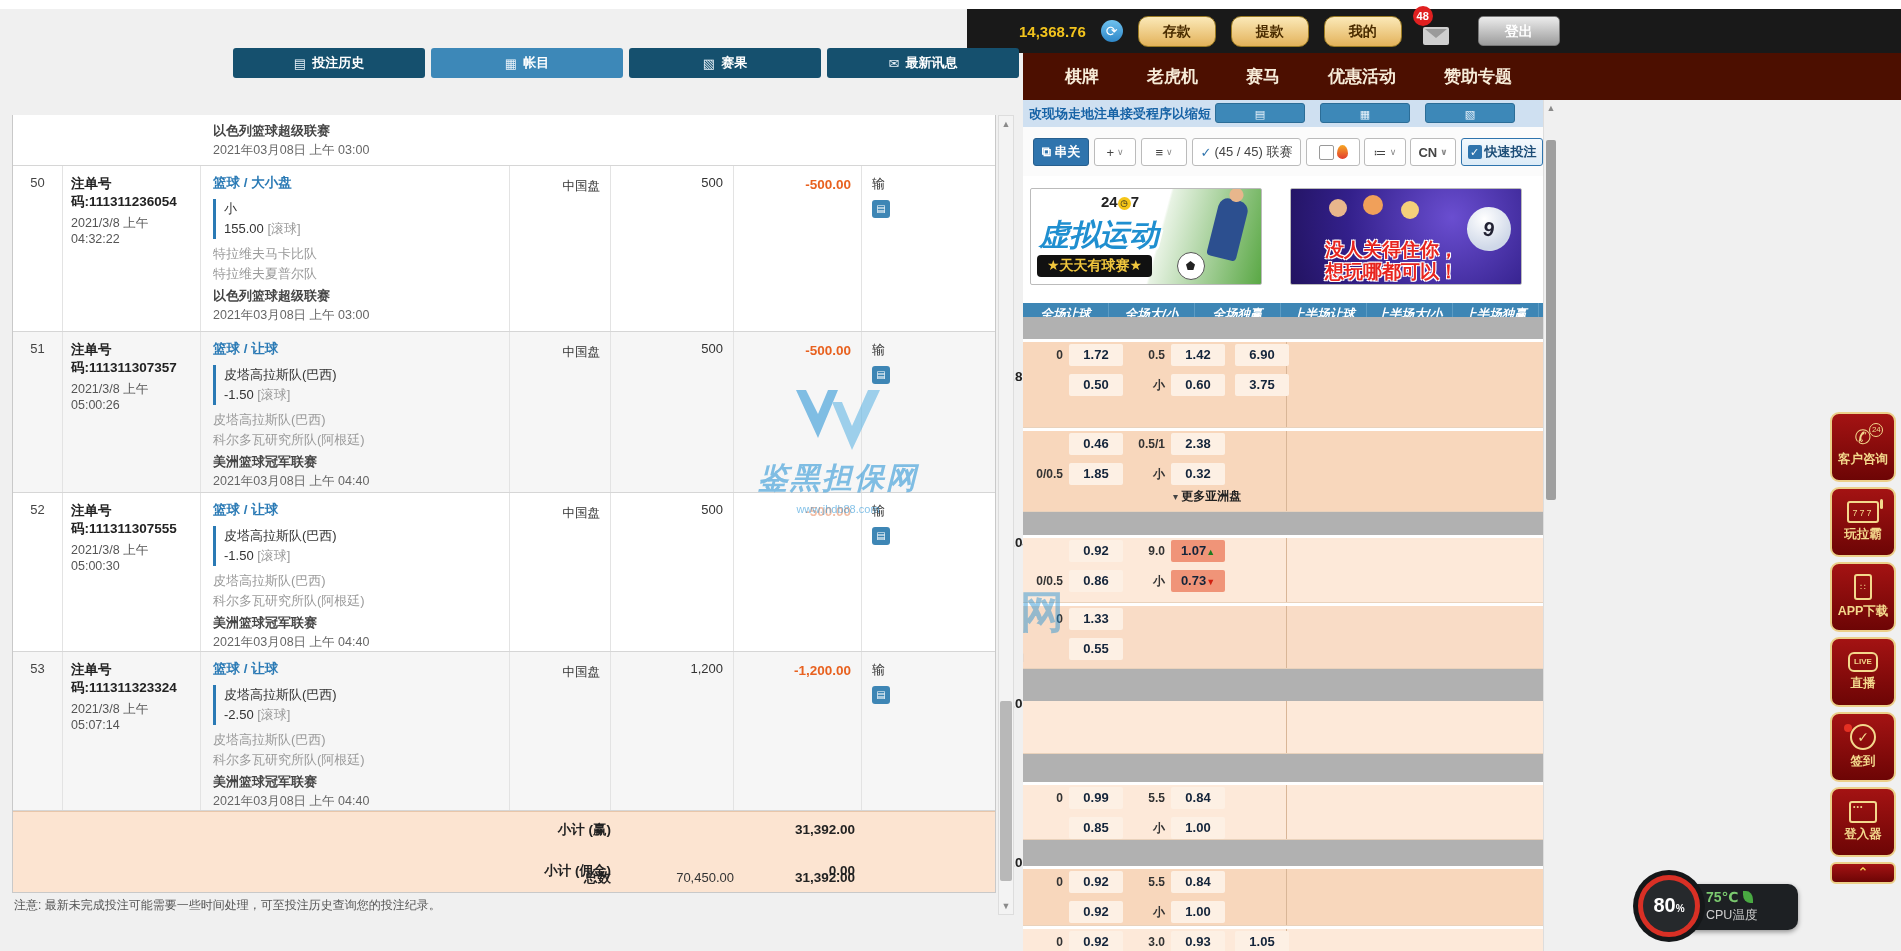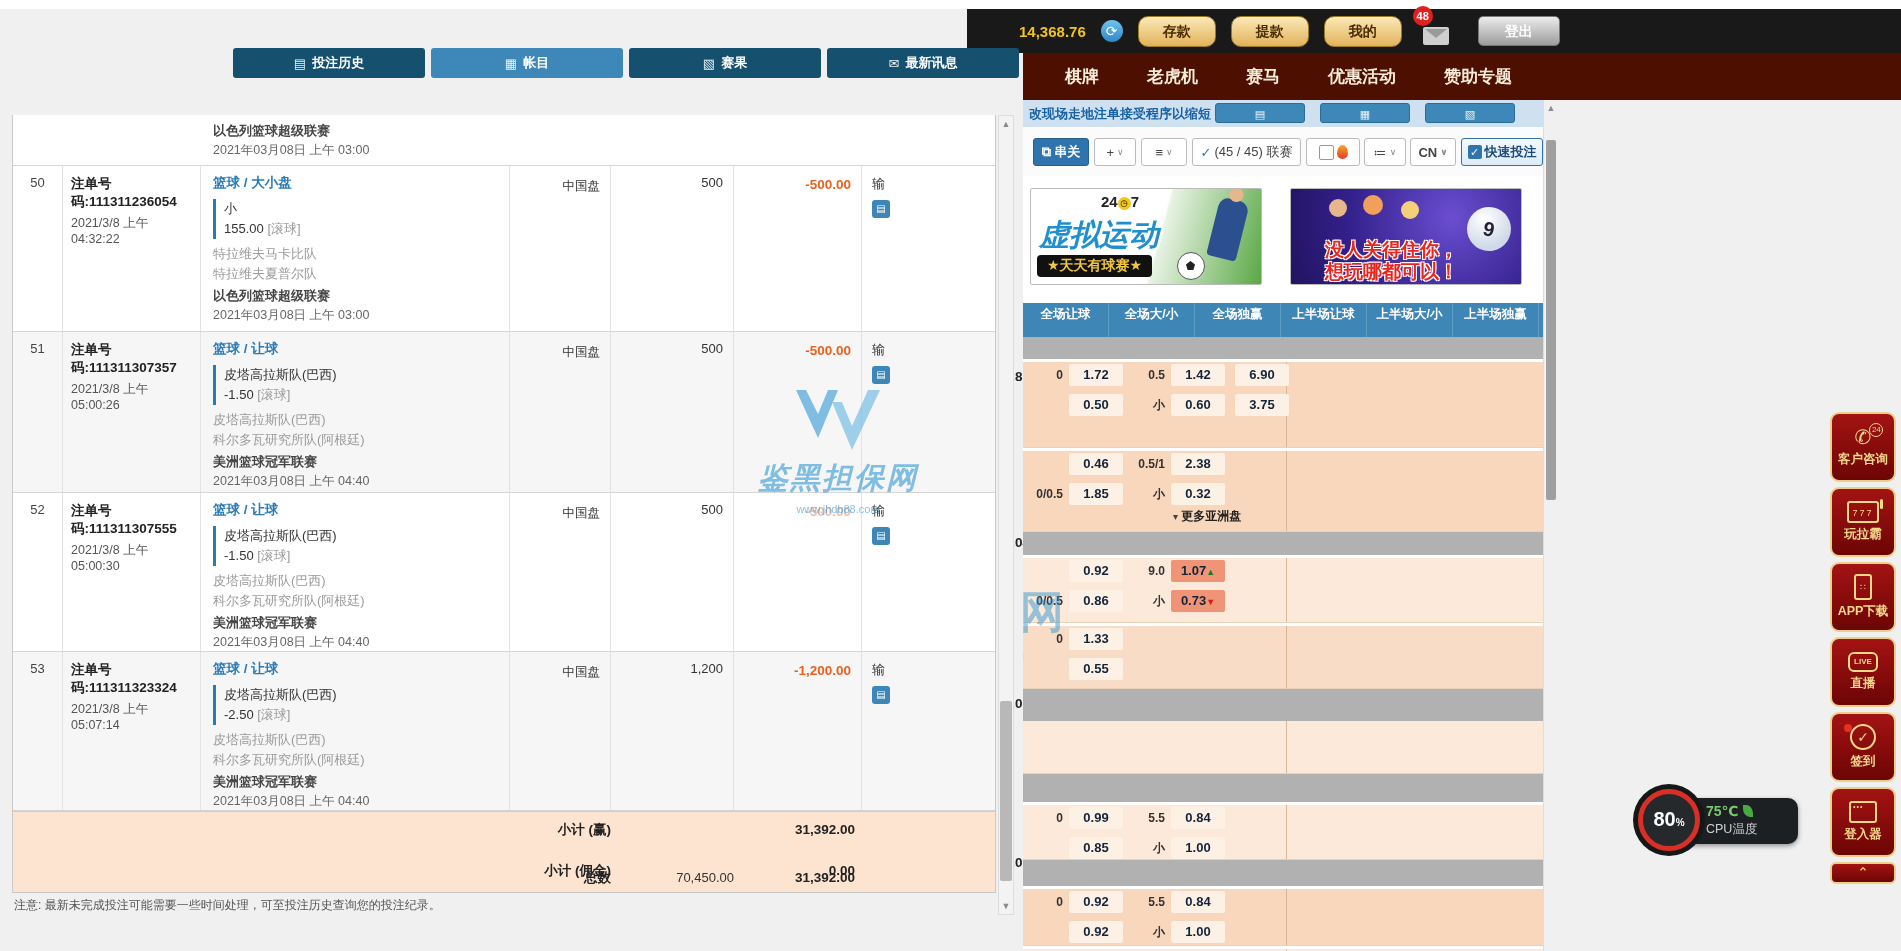--- a/index.html
+++ b/index.html
@@ -123,21 +123,21 @@
   .banner2{left:267px;background:radial-gradient(circle at 70% 30%,#6a4ed0,#33208b 60%,#221360);}
   .b2-ball{position:absolute;right:10px;top:18px;width:44px;height:44px;border-radius:50%;
            background:radial-gradient(circle at 35% 30%,#ffffff,#cfd8e8 70%);color:#223;
            font-size:20px;font-weight:bold;text-align:center;line-height:44px;transform:rotate(12deg);}
   .b2-line{position:absolute;left:34px;color:#e8251f;font-size:19px;font-weight:bold;
            text-shadow:1px 1px 0 #fff,-1px -1px 0 #fff,1px -1px 0 #fff,-1px 1px 0 #fff;}
   .b2-chars{position:absolute;left:10px;top:6px;width:150px;height:40px;}
   .b2-chars i{position:absolute;border-radius:50%;}
 
   .odds{position:absolute;left:0;top:203px;width:520px;}
-  .ohead{height:34px;background:#3e86b5;display:flex;}
+  .ohead{height:14px;background:#3e86b5;display:flex;font-style:italic;}
   .ohead span{width:86px;box-sizing:border-box;border-right:1px solid #5d9cc4;color:#fff;font-size:12.5px;
               text-align:center;line-height:22px;white-space:nowrap;overflow:hidden;}
   .osep{background:#b1b1b1;}
   .ogroup{position:relative;border-bottom:1px solid #e9d2bc;}
   .ogroup .vdiv{position:absolute;left:263px;top:0;bottom:0;width:1px;background:#d9b697;}
   .oline{position:relative;height:27px;}
   .olab{position:absolute;height:22px;line-height:22px;top:2px;font-size:12px;color:#333;text-align:right;}
   .ocell{position:absolute;height:22px;line-height:22px;top:2px;width:54px;background:#fdf0e4;border-radius:2px;
          text-align:center;font-size:13px;font-weight:bold;color:#13243a;}
   .ocell.hl{background:#f09478;}
@@ -170,21 +170,21 @@
   .fico-sign{width:26px;height:26px;border:2px solid #f3d88c;border-radius:50%;box-sizing:border-box;
         font-size:14px;text-align:center;line-height:22px;position:relative;}
   .fico-sign .dot{position:absolute;left:-8px;top:-2px;width:8px;height:8px;border-radius:50%;background:#e53023;}
   .fico-login{width:28px;height:22px;border:2px solid #f3d88c;border-radius:3px;box-sizing:border-box;
         font-size:7px;line-height:5px;text-align:left;padding:1px 2px;letter-spacing:1px;}
   .fcollapse{width:66px;height:22px;border-radius:6px;border:2px solid #ecd089;box-sizing:border-box;
         background:linear-gradient(#a41313,#6d0505);color:#f7d558;text-align:center;font-size:13px;
         font-weight:bold;line-height:18px;}
 
   
-  .gauge{position:absolute;left:1648px;top:798px;width:150px;height:46px;background:#1d2023;border-radius:10px;
+  .gauge{position:absolute;left:1648px;top:884px;width:150px;height:46px;background:#1d2023;border-radius:10px;
          box-shadow:0 2px 5px rgba(0,0,0,.4);}
   .gcircle{position:absolute;left:-10px;top:-9px;width:52px;height:52px;border-radius:50%;background:#26292c;
            border:5px solid #d93025;box-shadow:0 0 0 5px #151719;color:#fff;text-align:center;}
   .gpct{font-size:20px;font-weight:bold;line-height:50px;}
   .gpct small{font-size:10px;}
   .ginfo{position:absolute;left:58px;top:5px;}
   .gtemp{color:#7bc96f;font-size:14px;font-weight:bold;display:flex;align-items:center;gap:4px;}
   .leaf{width:10px;height:12px;background:#49a942;border-radius:0 70% 0 70%;display:inline-block;}
   .glabel{color:#cfcfcf;font-size:12.5px;margin-top:2px;}
 </style>

